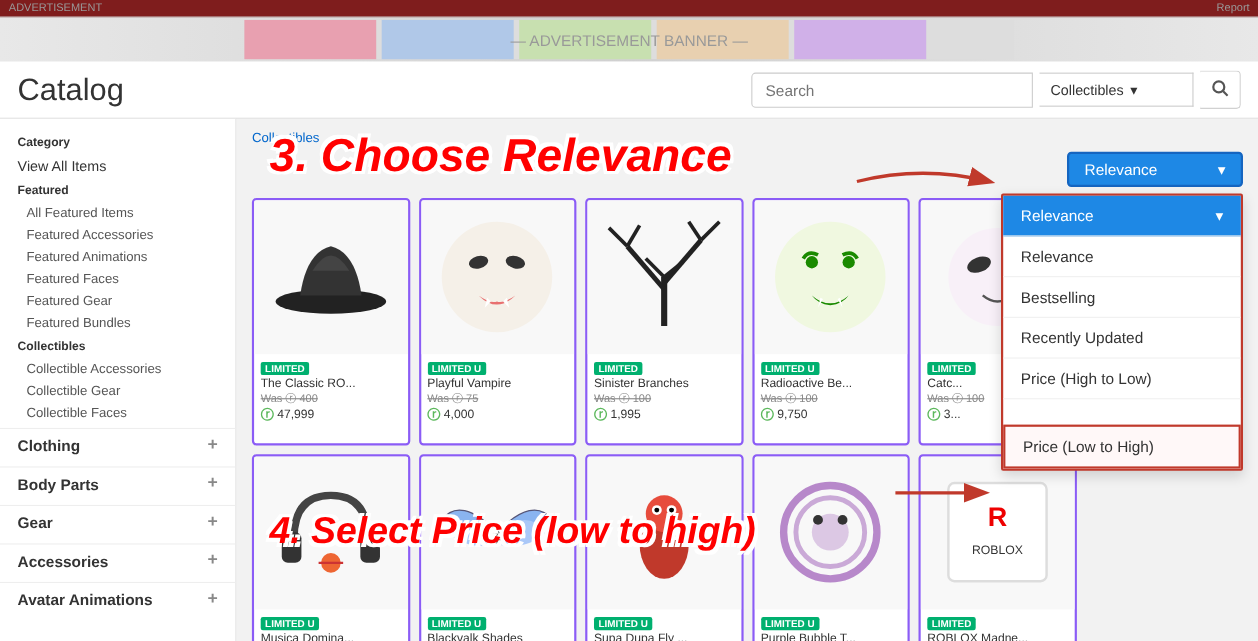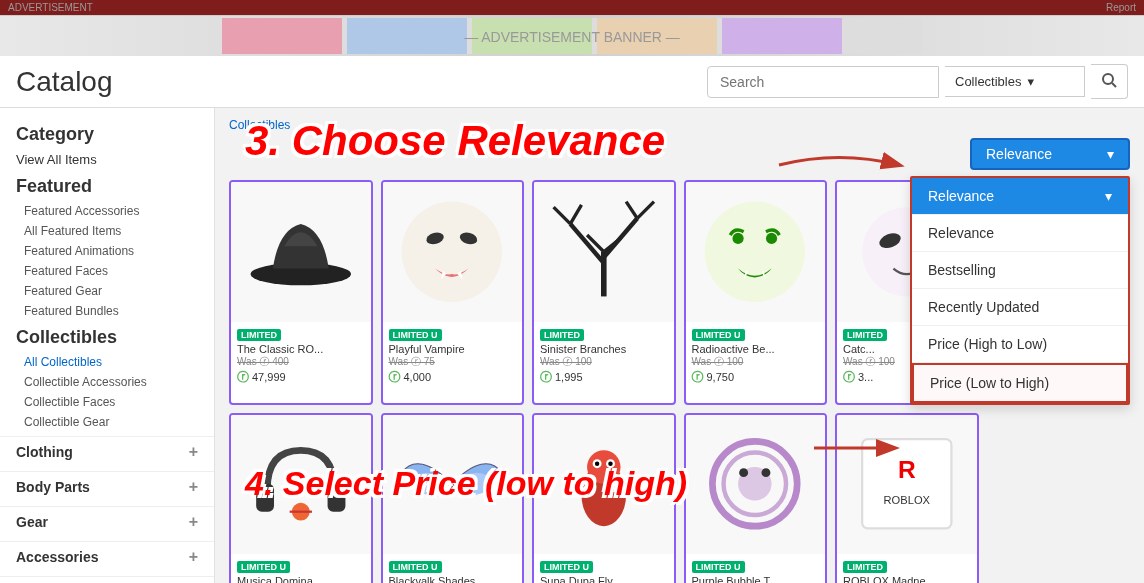--- a/index.html
+++ b/index.html
@@ -1,29 +1,29 @@
 <!DOCTYPE html>
 <html><head>
   <meta charset="utf-8">
   <style>
     * { box-sizing: border-box; margin: 0; padding: 0; }
     body { font-family: Arial, sans-serif; font-size: 13px; background: #f2f2f2; color: #333; overflow: hidden; }
 
     .top-bar { background: #fff; border-bottom: 1px solid #ddd; padding: 8px 16px; display: flex; align-items: center; justify-content: space-between; }
     .catalog-title { font-size: 28px; font-weight: normal; color: #333; }
     .search-area { display: flex; align-items: center; gap: 6px; }
-    .search-input { border: 1px solid #ccc; border-radius: 4px 0 0 4px; padding: 7px 12px; width: 232px; font-size: 14px; outline: none; }
+    .search-input { border: 1px solid #ccc; border-radius: 4px 0 0 4px; padding: 7px 12px; width: 256px; font-size: 14px; outline: none; }
     .category-select { border: 1px solid #ccc; border-left: none; padding: 7px 10px; font-size: 13px; background: #fff; cursor: pointer; display: flex; align-items: center; gap: 6px; min-width: 140px; }
     .search-btn { background: #fff; border: 1px solid #ccc; border-left: none; border-radius: 0 4px 4px 0; padding: 7px 10px; cursor: pointer; }
 
     .layout { display: flex; height: calc(100vh - 55px); }
 
     
     .sidebar { width: 215px; min-width: 215px; background: #fff; border-right: 1px solid #e0e0e0; overflow-y: auto; padding: 10px 0; }
-    .sidebar-section-title { font-size: 18px; font-weight: bold; padding: 6px 16px 4px; color: #333; }
+    .sidebar-section-title { font-size: 11px; font-weight: bold; padding: 6px 16px 4px; color: #333; }
     .sidebar-item { padding: 3px 16px; cursor: pointer; color: #333; font-size: 13px; }
     .sidebar-item.active { color: #0066cc; }
     .sidebar-item.sub { padding-left: 24px; color: #555; font-size: 12px; }
     .sidebar-item.sub.active { color: #0066cc; }
     .sidebar-section-collapsible { display: flex; align-items: center; justify-content: space-between; padding: 6px 16px; cursor: pointer; font-size: 14px; font-weight: bold; color: #333; border-top: 1px solid #eee; margin-top: 4px; }
     .sidebar-section-collapsible .plus { font-size: 16px; color: #888; }
 
     
     .main { flex: 1; overflow-y: auto; padding: 10px 14px; background: #f2f2f2; }
     .breadcrumb { font-size: 12px; color: #0066cc; margin-bottom: 6px; cursor: pointer; }
@@ -85,32 +85,31 @@
   </div>
 </div>
 
 <div class="layout">
 
   <div class="sidebar">
     <div class="sidebar-section-title">Category</div>
     <div class="sidebar-item">View All Items</div>
 
     <div class="sidebar-section-title">Featured</div>
+    <div class="sidebar-item sub">All Featured Items</div>
     <div class="sidebar-item sub">Featured Accessories</div>
-    <div class="sidebar-item sub">All Featured Items</div>
     <div class="sidebar-item sub">Featured Animations</div>
     <div class="sidebar-item sub">Featured Faces</div>
     <div class="sidebar-item sub">Featured Gear</div>
     <div class="sidebar-item sub">Featured Bundles</div>
 
     <div class="sidebar-section-title">Collectibles</div>
-    <div class="sidebar-item sub active">All Collectibles</div>
     <div class="sidebar-item sub">Collectible Accessories</div>
+    <div class="sidebar-item sub">Collectible Gear</div>
     <div class="sidebar-item sub">Collectible Faces</div>
-    <div class="sidebar-item sub">Collectible Gear</div>
 
     <div class="sidebar-section-collapsible">
       <span>Clothing</span>
       <span class="plus">+</span>
     </div>
     <div class="sidebar-section-collapsible">
       <span>Body Parts</span>
       <span class="plus">+</span>
     </div>
     <div class="sidebar-section-collapsible">
@@ -139,21 +138,21 @@
 
       <div class="sort-dropdown-menu">
         <div class="sort-option selected">
           <span>Relevance</span>
           <span>▾</span>
         </div>
         <div class="sort-option">Relevance</div>
         <div class="sort-option">Bestselling</div>
         <div class="sort-option">Recently Updated</div>
         <div class="sort-option">Price (High to Low)</div>
-        <div class="sort-option" style="border: 2px solid #c0392b; background: #fff8f8;">Price (Low to High)</div>
+        <div class="sort-option" style="border: 2px solid #c0392b; background: #fff8f8; margin-top: 23px;">Price (Low to High)</div>
       </div>
     </div>
 
     <div class="items-grid">
 
       <div class="item-card">
         <div class="item-img">
           <svg viewBox="0 0 100 100" xmlns="http://www.w3.org/2000/svg">
             <ellipse cx="50" cy="70" rx="45" ry="10" fill="#222"></ellipse>
             <path d="M25,65 Q30,30 50,25 Q70,30 75,65 Z" fill="#333"></path>

